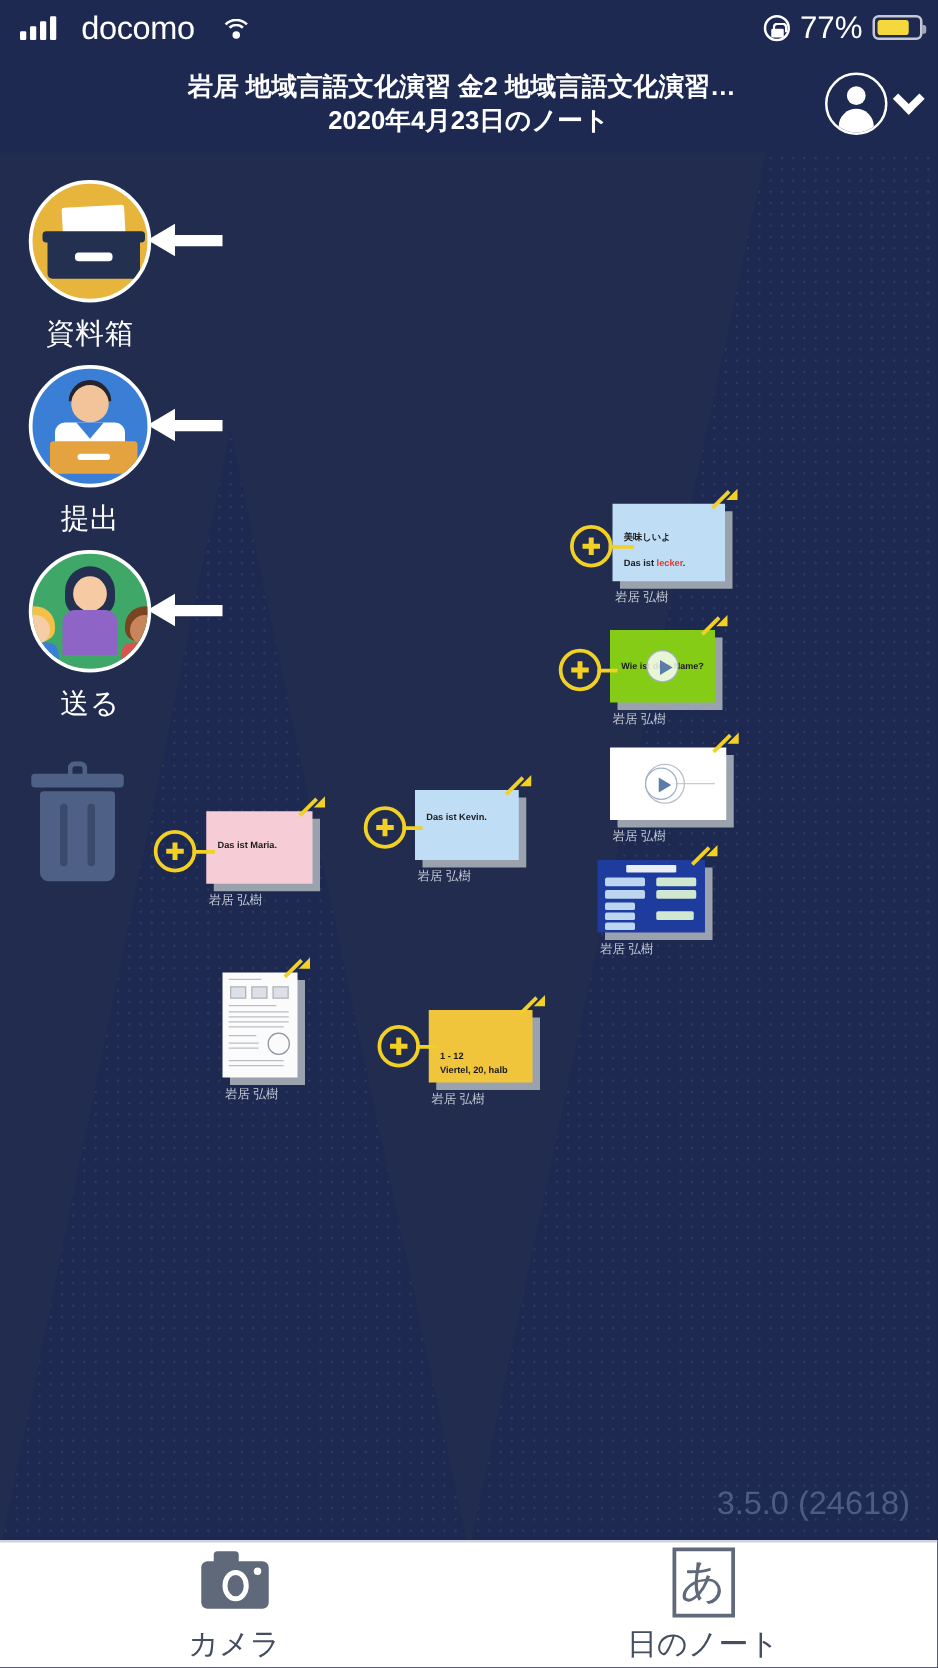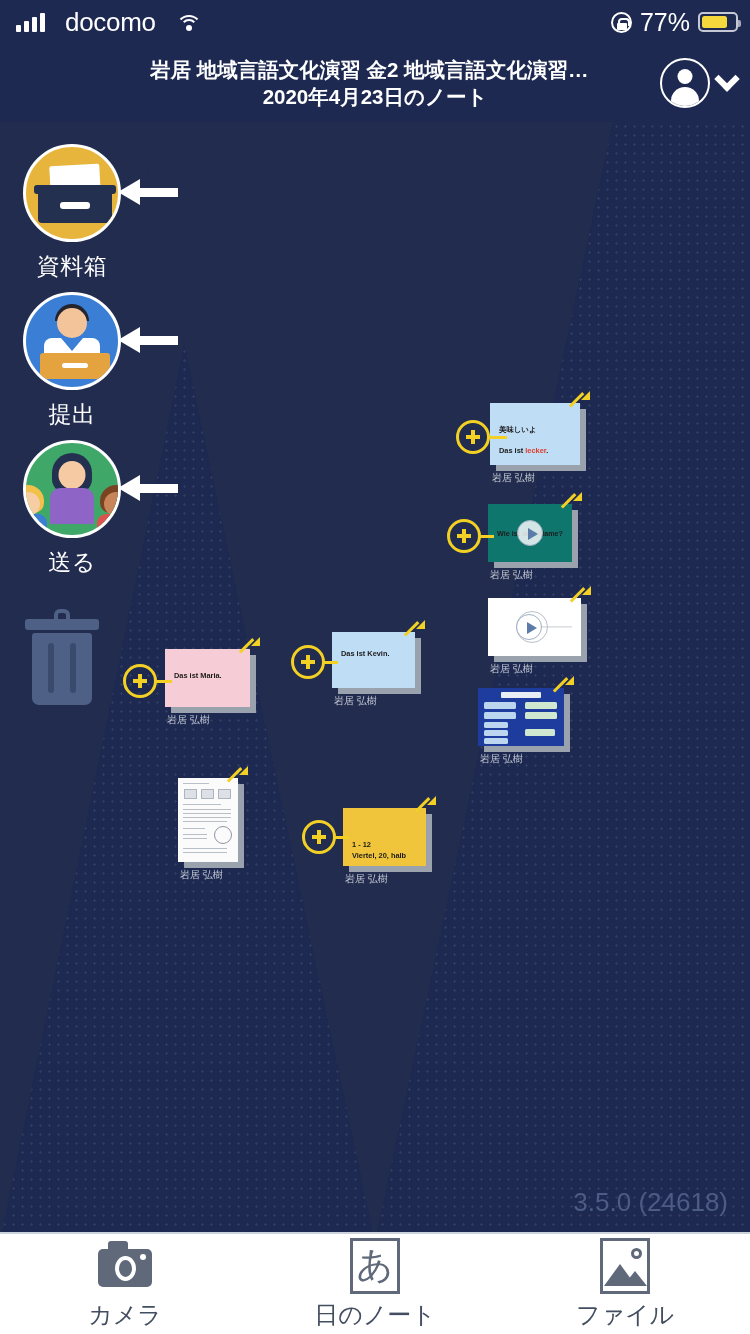--- a/index.html
+++ b/index.html
@@ -529,21 +529,21 @@
       <div class="ra-shaft"></div>
         <div class="ra-head"></div>
     </div>
     <div class="note-author" style="top:68px;">岩居 弘樹</div>
   </div>
   <div class="plus-line" style="left:487px; top:314px; width:20px;"></div>
   <div class="plus-node" style="left:456px; top:298px;"></div>
 
   <div class="note" id="note-video-name" style="left:488px; top:382px; width:84px; height:58px;">
     <div class="note-shadow"></div>
-    <div class="note-body" style="background:#0f766e;">
+    <div class="note-body" style="background:#84cc16;">
       <div class="vid-caption">Wie ist dein Name?</div>
       <div class="play-btn"></div>
     </div>
     <div class="resize-handle">
       <div class="ra-shaft"></div>
         <div class="ra-head"></div>
     </div>
     <div class="note-author" style="top:64px;">岩居 弘樹</div>
   </div>
   <div class="plus-line" style="left:478px; top:413px; width:16px;"></div>
@@ -671,24 +671,15 @@
 
   <div class="bb-item">
     <div class="bb-icon">
       <div class="bb-frame"></div>
       <div id="text-glyph">あ</div>
     </div>
     <div class="bb-label">日のノート</div>
   </div>
 
 
-  <div class="bb-item">
-    <div class="bb-icon">
-      <div class="bb-frame"></div>
-      <div id="file-sun"></div>
-      <div id="file-mount"></div>
-      <div id="file-mount2"></div>
-    </div>
-    <div class="bb-label">ファイル</div>
-  </div>
 
 
 </div>
 
 </body></html>

